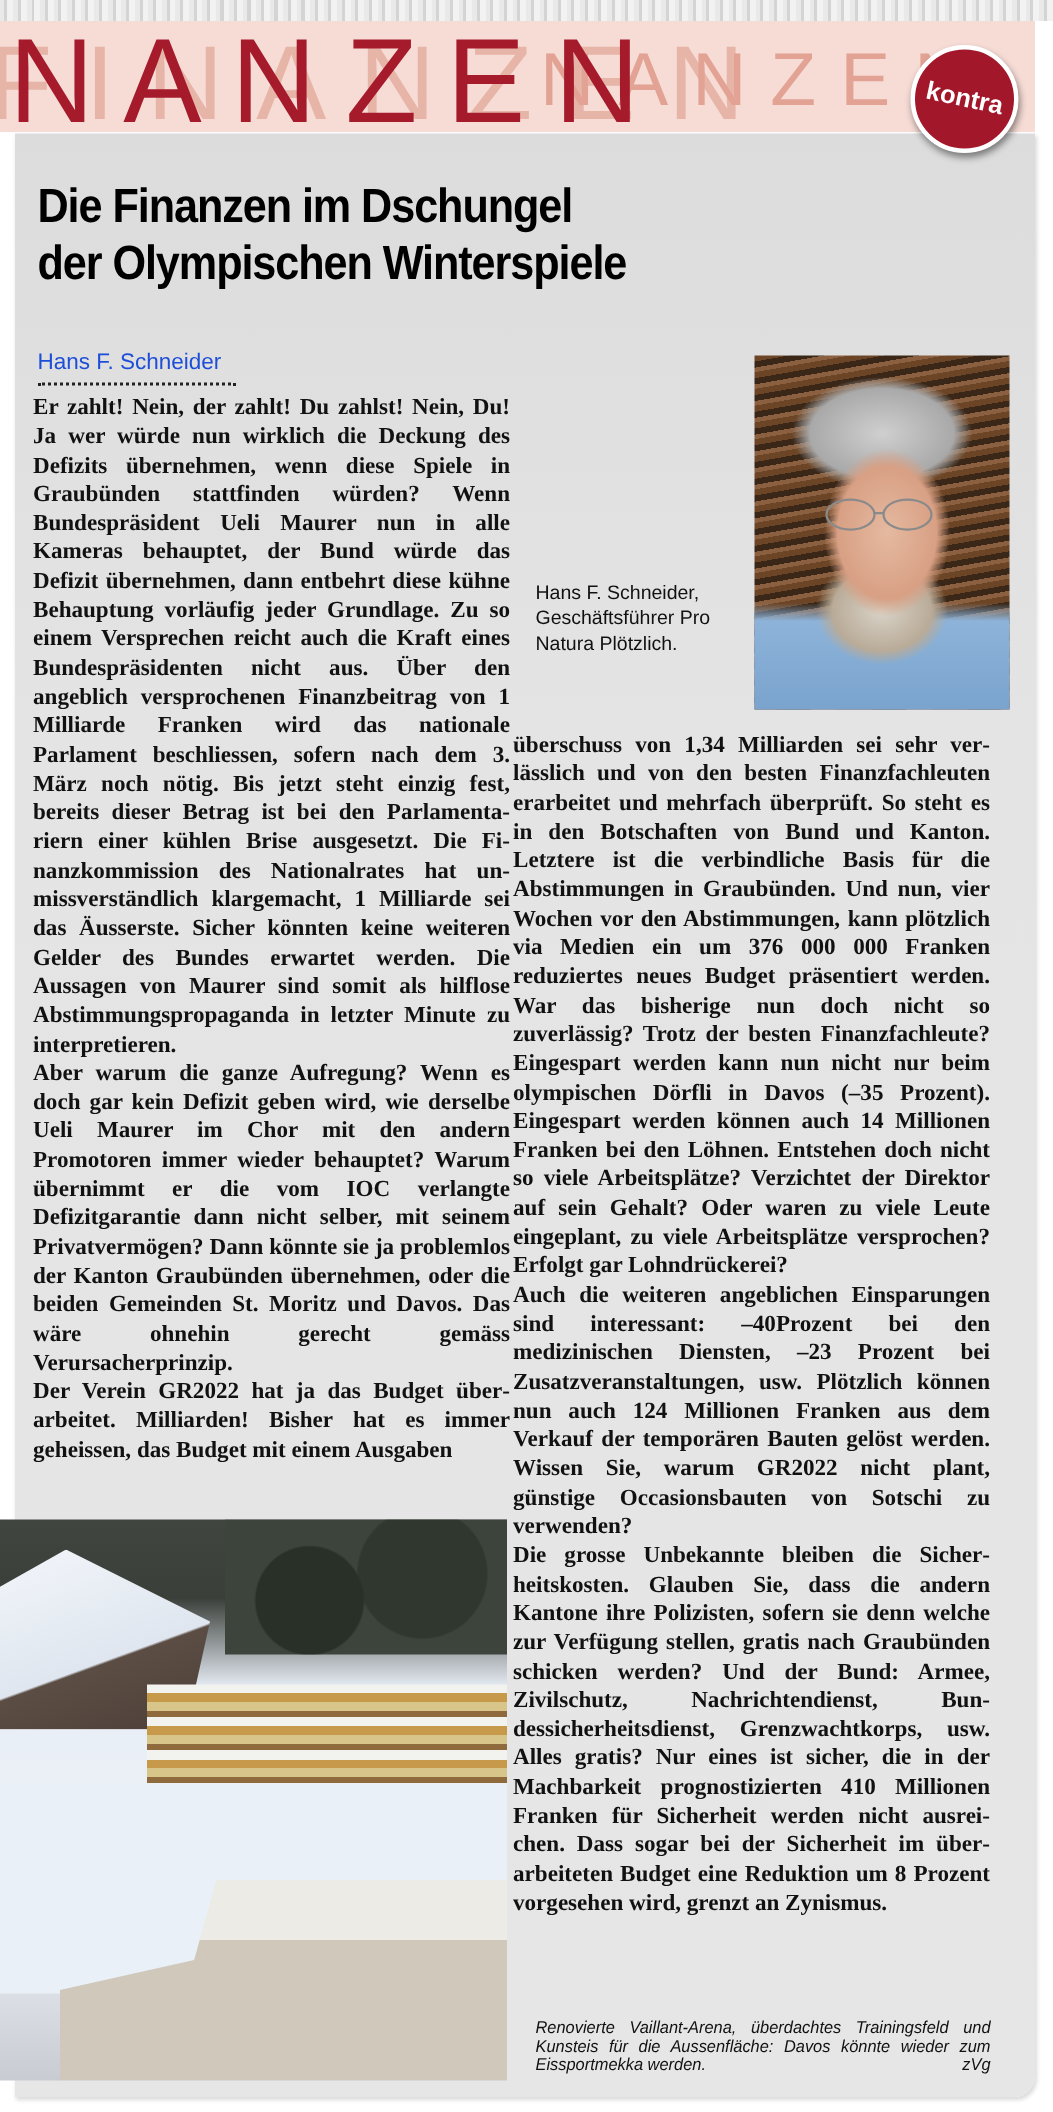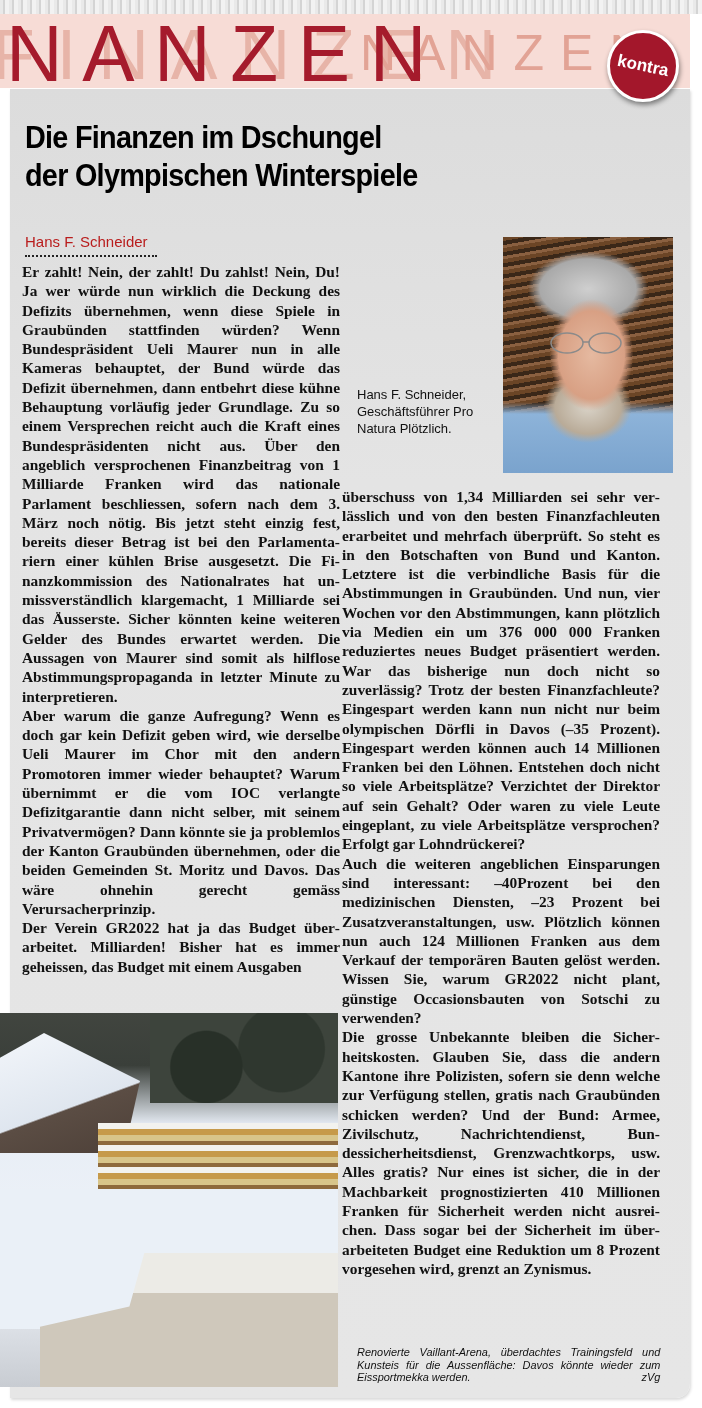--- a/index.html
+++ b/index.html
@@ -45,21 +45,21 @@
   }
 
   .headline {
     position: absolute; left: 25px; top: 118px; width: 600px;
     font-family: "Liberation Sans", sans-serif; font-weight: bold; font-size: 32px;
     line-height: 38px; color: #000; letter-spacing: -0.8px;
     transform: scaleX(0.9); transform-origin: left;
   }
   .author {
     position: absolute; left: 25px; top: 233px;
-    font-family: "Liberation Sans", sans-serif; font-size: 15px; color: #b91c1c;
+    font-family: "Liberation Sans", sans-serif; font-size: 15px; color: #1d4ed8;
   }
   .author-rule {
     position: absolute; left: 25px; top: 255px; width: 132px; height: 2px;
     border-top: 2px dotted #222;
   }
 
   .col {
     position: absolute; font-size: 15.4px; line-height: 19.3px; color: #111;
     text-align: justify; hyphens: manual; font-weight: bold;
   }

